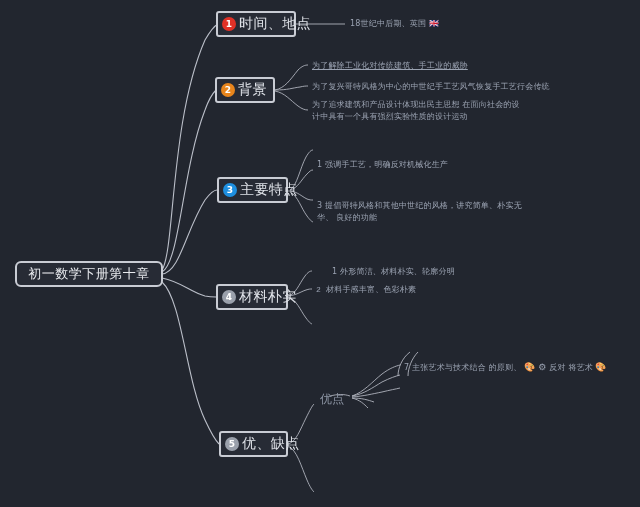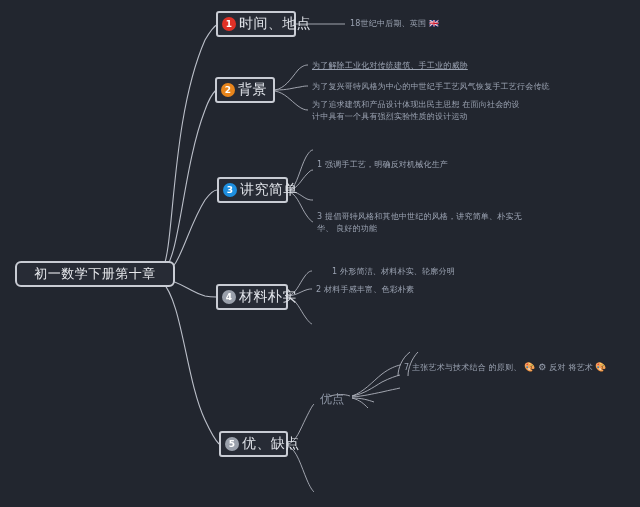--- a/index.html
+++ b/index.html
@@ -129,51 +129,51 @@
       <path d="M352,397 C364,396 372,394 382,392 C390,390 396,389 400,388"></path>
       <path d="M352,398 C362,398 368,400 374,402"></path>
       <path d="M352,398 C360,400 364,404 368,408"></path>
       <path d="M330,396 C338,394 344,394 350,396"></path>
 
       <path d="M410,352 C402,358 398,368 398,376"></path>
       <path d="M418,352 C412,358 408,368 408,376"></path>
     </g>
   </svg>
 
-  <div class="node-root" style="left:15px; top:261px; width:160px; height:26px;">
+  <div class="node-root" style="left:15px; top:261px; width:148px; height:26px;">
     <span>初一数学下册第十章</span>
   </div>
 
   <div class="node" style="left:216px; top:11px; width:80px; height:26px;">
     <span class="badge" style="background:#e03127;">1</span>
     <span class="node-label">时间、地点</span>
   </div>
   <div class="leaf leaf-nowrap" style="left:350px; top:18px;">18世纪中后期、英国 🇬🇧</div>
 
   <div class="node" style="left:215px; top:77px; width:60px; height:26px;">
     <span class="badge" style="background:#e8851c;">2</span>
     <span class="node-label">背景</span>
   </div>
   <div class="leaf leaf-nowrap" style="left:312px; top:60px;text-decoration:underline;">为了解除工业化对传统建筑、手工业的威胁</div>
   <div class="leaf leaf-wide" style="left:312px; top:99px;">为了追求建筑和产品设计体现出民主思想 在面向社会的设计中具有一个具有强烈实验性质的设计运动</div>
   <div class="leaf leaf-nowrap" style="left:312px; top:81px;">为了复兴哥特风格为中心的中世纪手工艺风气恢复手工艺行会传统</div>
 
   <div class="node" style="left:217px; top:177px; width:71px; height:26px;">
     <span class="badge" style="background:#1e8fe0;">3</span>
-    <span class="node-label">讲究简单</span>
+    <span class="node-label">主要特点</span>
   </div>
   <div class="leaf leaf-nowrap" style="left:317px; top:159px;">1 强调手工艺，明确反对机械化生产</div>
-  <div class="leaf leaf-wide" style="left:317px; top:211px;">3 提倡哥特风格和其他中世纪的风格，讲究简单、朴实无华、 良好的功能</div>
+  <div class="leaf leaf-wide" style="left:317px; top:200px;">3 提倡哥特风格和其他中世纪的风格，讲究简单、朴实无华、 良好的功能</div>
 
   <div class="node" style="left:216px; top:284px; width:72px; height:26px;">
     <span class="badge" style="background:#9aa0ab;">4</span>
     <span class="node-label">材料朴实</span>
   </div>
   <div class="leaf leaf-nowrap" style="left:332px; top:266px;">1 外形简洁、材料朴实、轮廓分明</div>
-  <div class="leaf leaf-nowrap" style="left:316px; top:284px;">2 材料手感丰富、色彩朴素</div>
+  <div class="leaf leaf-nowrap" style="left:316px; top:284px;font-family:Liberation Mono, monospace;">2 材料手感丰富、色彩朴素</div>
 
   <div class="node" style="left:219px; top:431px; width:69px; height:26px;">
     <span class="badge" style="background:#9aa0ab;">5</span>
     <span class="node-label">优、缺点</span>
   </div>
 
   <div class="mini-node" style="left:320px; top:391px;">优点</div>
 
   <div class="leaf leaf-nowrap" style="left:404px; top:361px;">
     <span>7 主张艺术与技术结合 的原则、</span>

